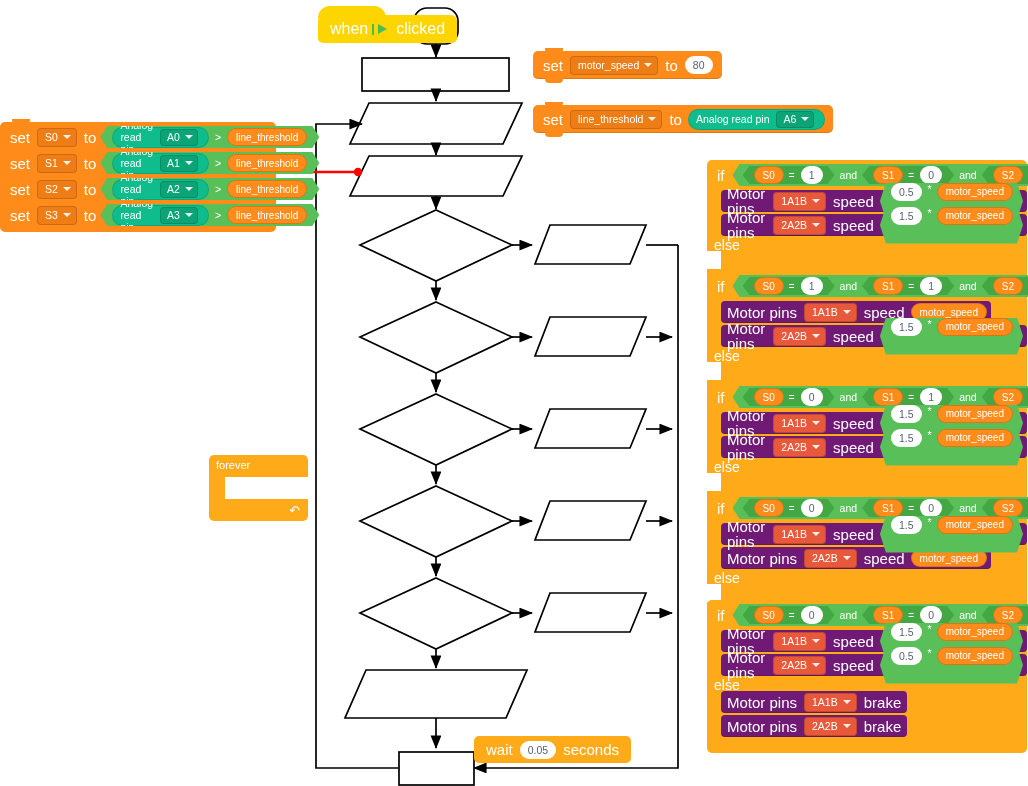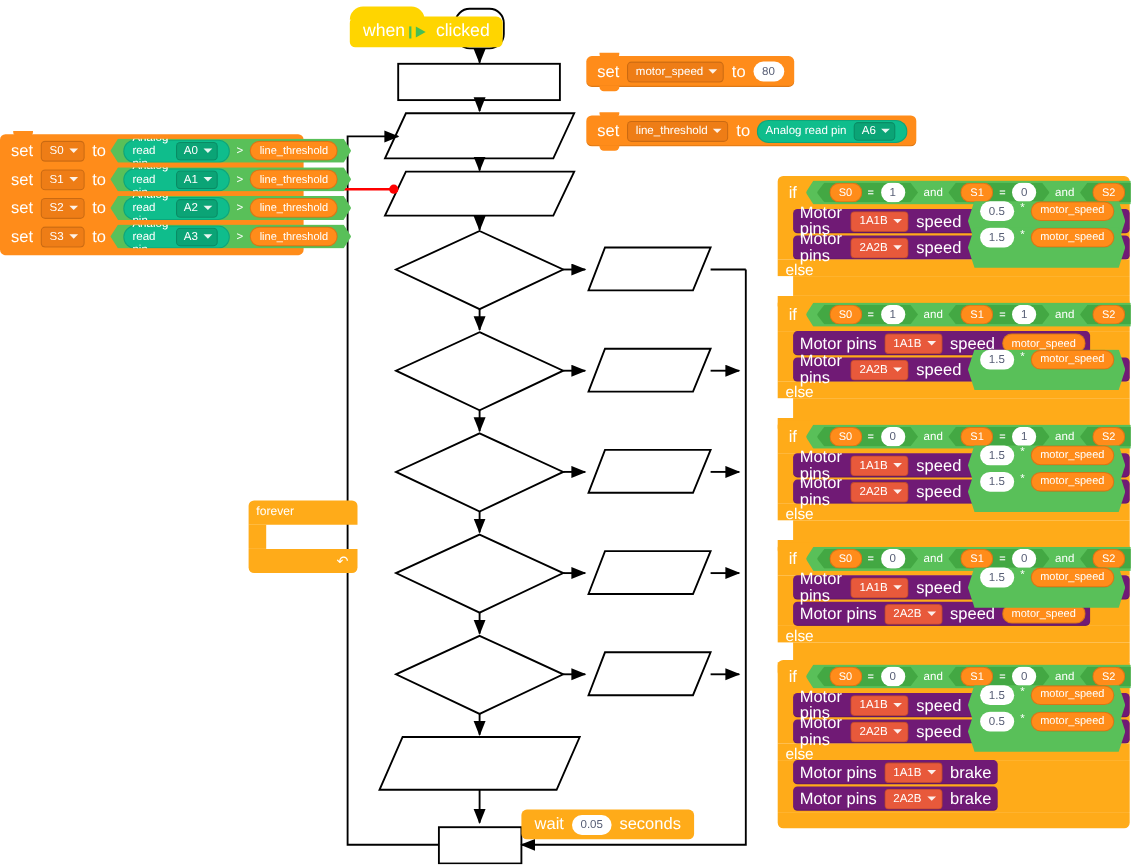--- a/index.html
+++ b/index.html
@@ -325,21 +325,21 @@
             <span>A3</span>
             <span class="caret"></span>
           </span>
         </span>
         <span style="padding:0 4px;">&gt;</span>
         <span class="roundvar">line_threshold</span>
       </span>
     </div>
   </div>
 
-  <div class="forever-box" style="left:226px; top:455px; width:99px; height:66px;">
+  <div class="forever-box" style="left:209px; top:455px; width:99px; height:66px;">
     <div style="background:#FFAB19;border-radius:5px 5px 0 0;height:22px;color:#fff;font-size:11px;padding:4px 0 0 7px;">
       <span>forever</span>
     </div>
     <div style="background:#FFAB19;width:16px;height:22px;"></div>
     <div style="background:#FFAB19;border-radius:0 0 5px 5px;height:22px;position:relative;">
       <span style="position:absolute;right:8px;bottom:3px;color:#fff;font-size:13px;transform:scaleX(-1);">↷</span>
     </div>
   </div>
 
   <div class="ctrl ctrl-wait" style="left:474px; top:736px;">

